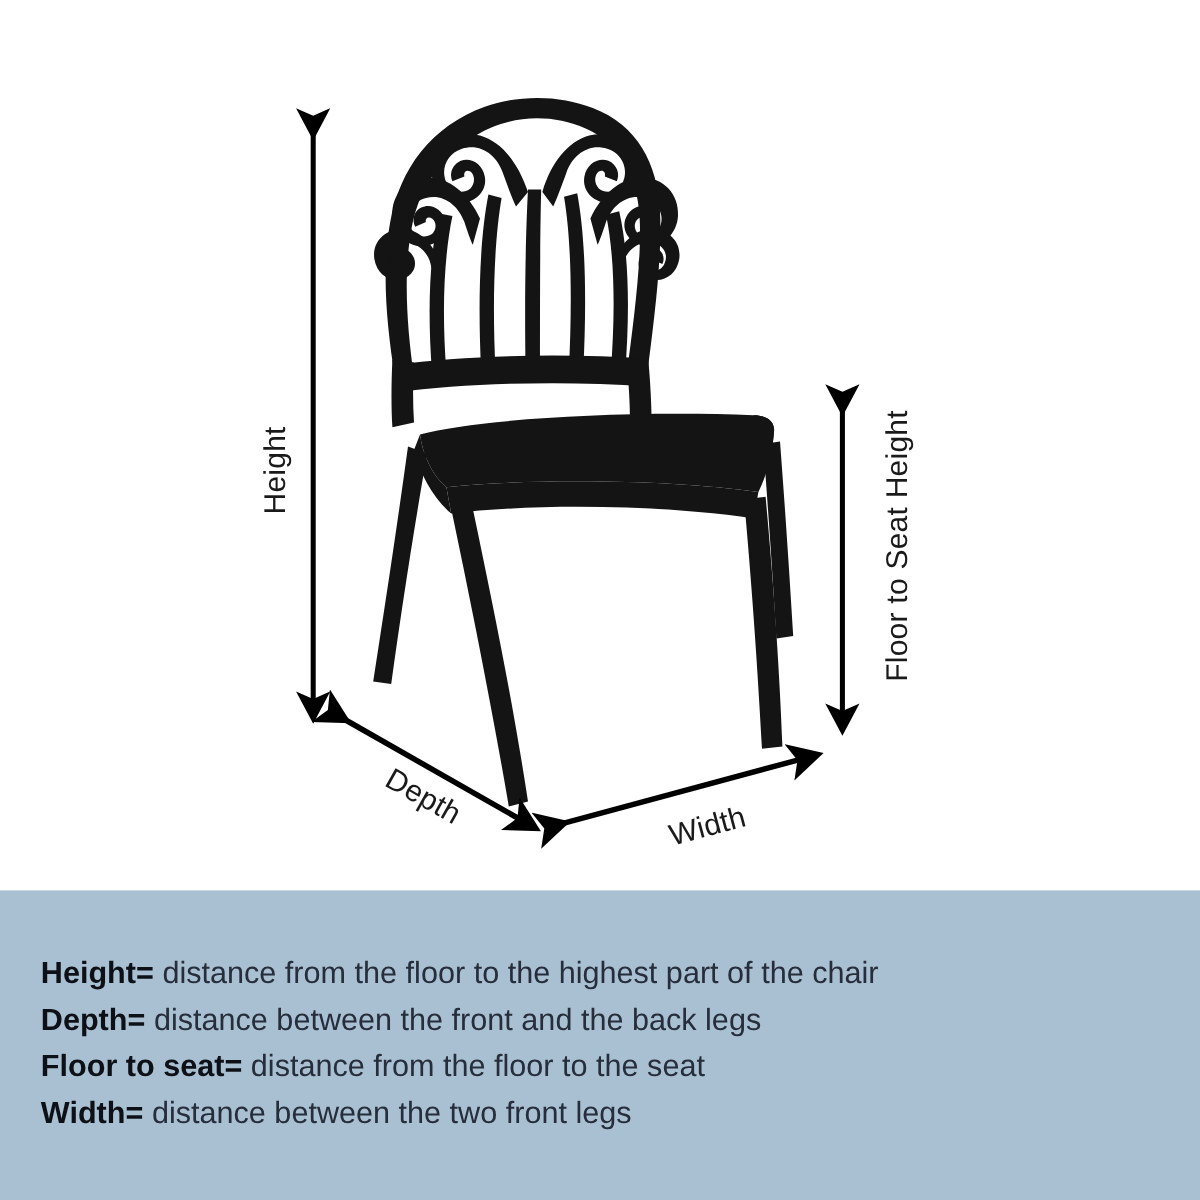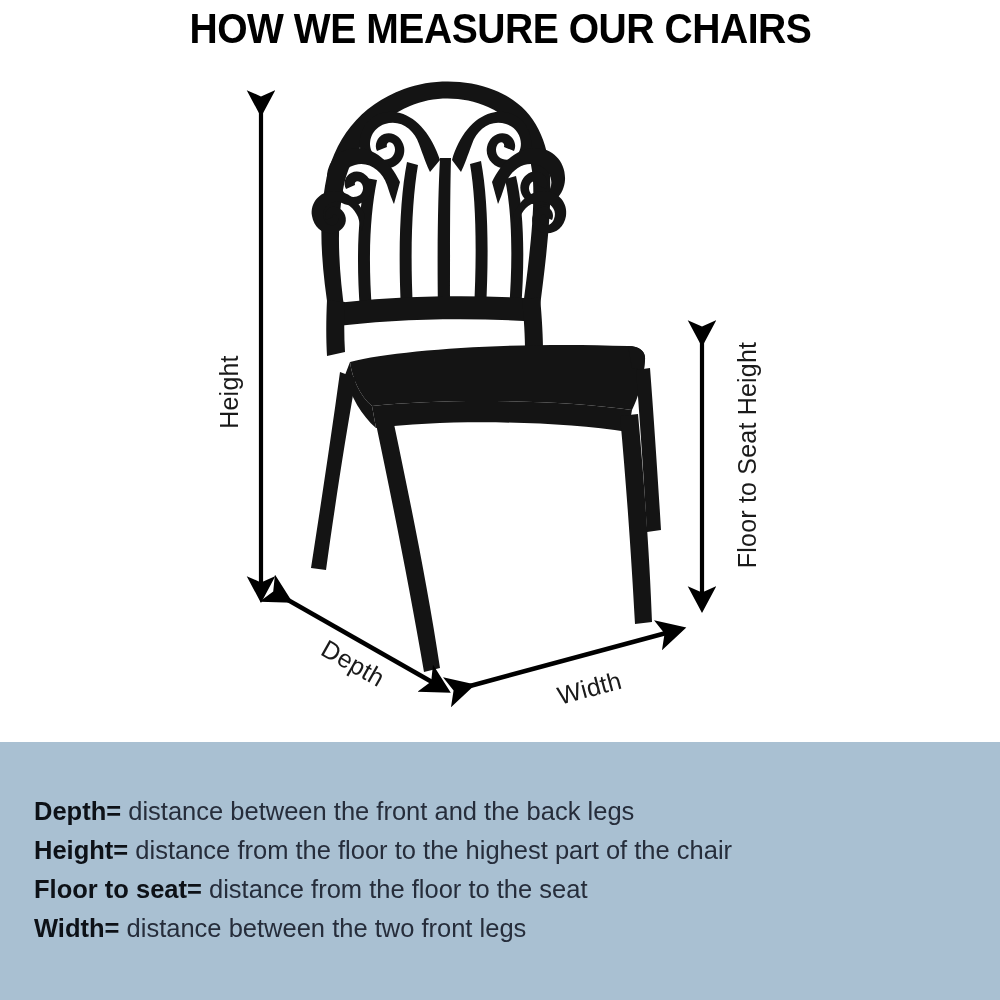--- a/index.html
+++ b/index.html
@@ -98,23 +98,20 @@
   .legend-def {
     font-weight: normal;
     color: #262d3b;
   }
 </style>
 </head>
 <body>
 
 <div id="infographic">
 
-  <div id="title-bar">
-    <div id="title-text">HOW WE MEASURE OUR CHAIRS</div>
-  </div>
 
   <div id="diagram-stage">
     <svg id="diagram-svg" viewBox="0 0 1000 742">
 
       <defs>
         <marker id="ah" markerWidth="9" markerHeight="9" refX="5.2" refY="3.4" orient="auto" markerUnits="strokeWidth">
           <path d="M0,0 L6.4,3.4 L0,6.8 L1.5,3.4 Z" fill="#000000"></path>
         </marker>
       </defs>
 
@@ -356,27 +353,27 @@
         <line x1="470" y1="686" x2="681" y2="629" stroke="#000000" stroke-width="4.6" marker-start="url(#ah)" marker-end="url(#ah)"></line>
         <text class="dim-label" x="590" y="690" text-anchor="middle" dominant-baseline="middle" transform="rotate(-15 590 690)">Width</text>
       </g>
 
     </svg>
   </div>
 
   <div id="legend-panel">
 
     <div class="legend-row">
+      <span class="legend-term">Height</span><span class="legend-eq">=</span>
+      <span class="legend-def">distance from the floor to the highest part of the chair</span>
+    </div>
+
+    <div class="legend-row">
       <span class="legend-term">Depth</span><span class="legend-eq">=</span>
       <span class="legend-def">distance between the front and the back legs</span>
-    </div>
-
-    <div class="legend-row">
-      <span class="legend-term">Height</span><span class="legend-eq">=</span>
-      <span class="legend-def">distance from the floor to the highest part of the chair</span>
     </div>
 
     <div class="legend-row">
       <span class="legend-term">Floor to seat</span><span class="legend-eq">=</span>
       <span class="legend-def">distance from the floor to the seat</span>
     </div>
 
     <div class="legend-row">
       <span class="legend-term">Width</span><span class="legend-eq">=</span>
       <span class="legend-def">distance between the two front legs</span>

